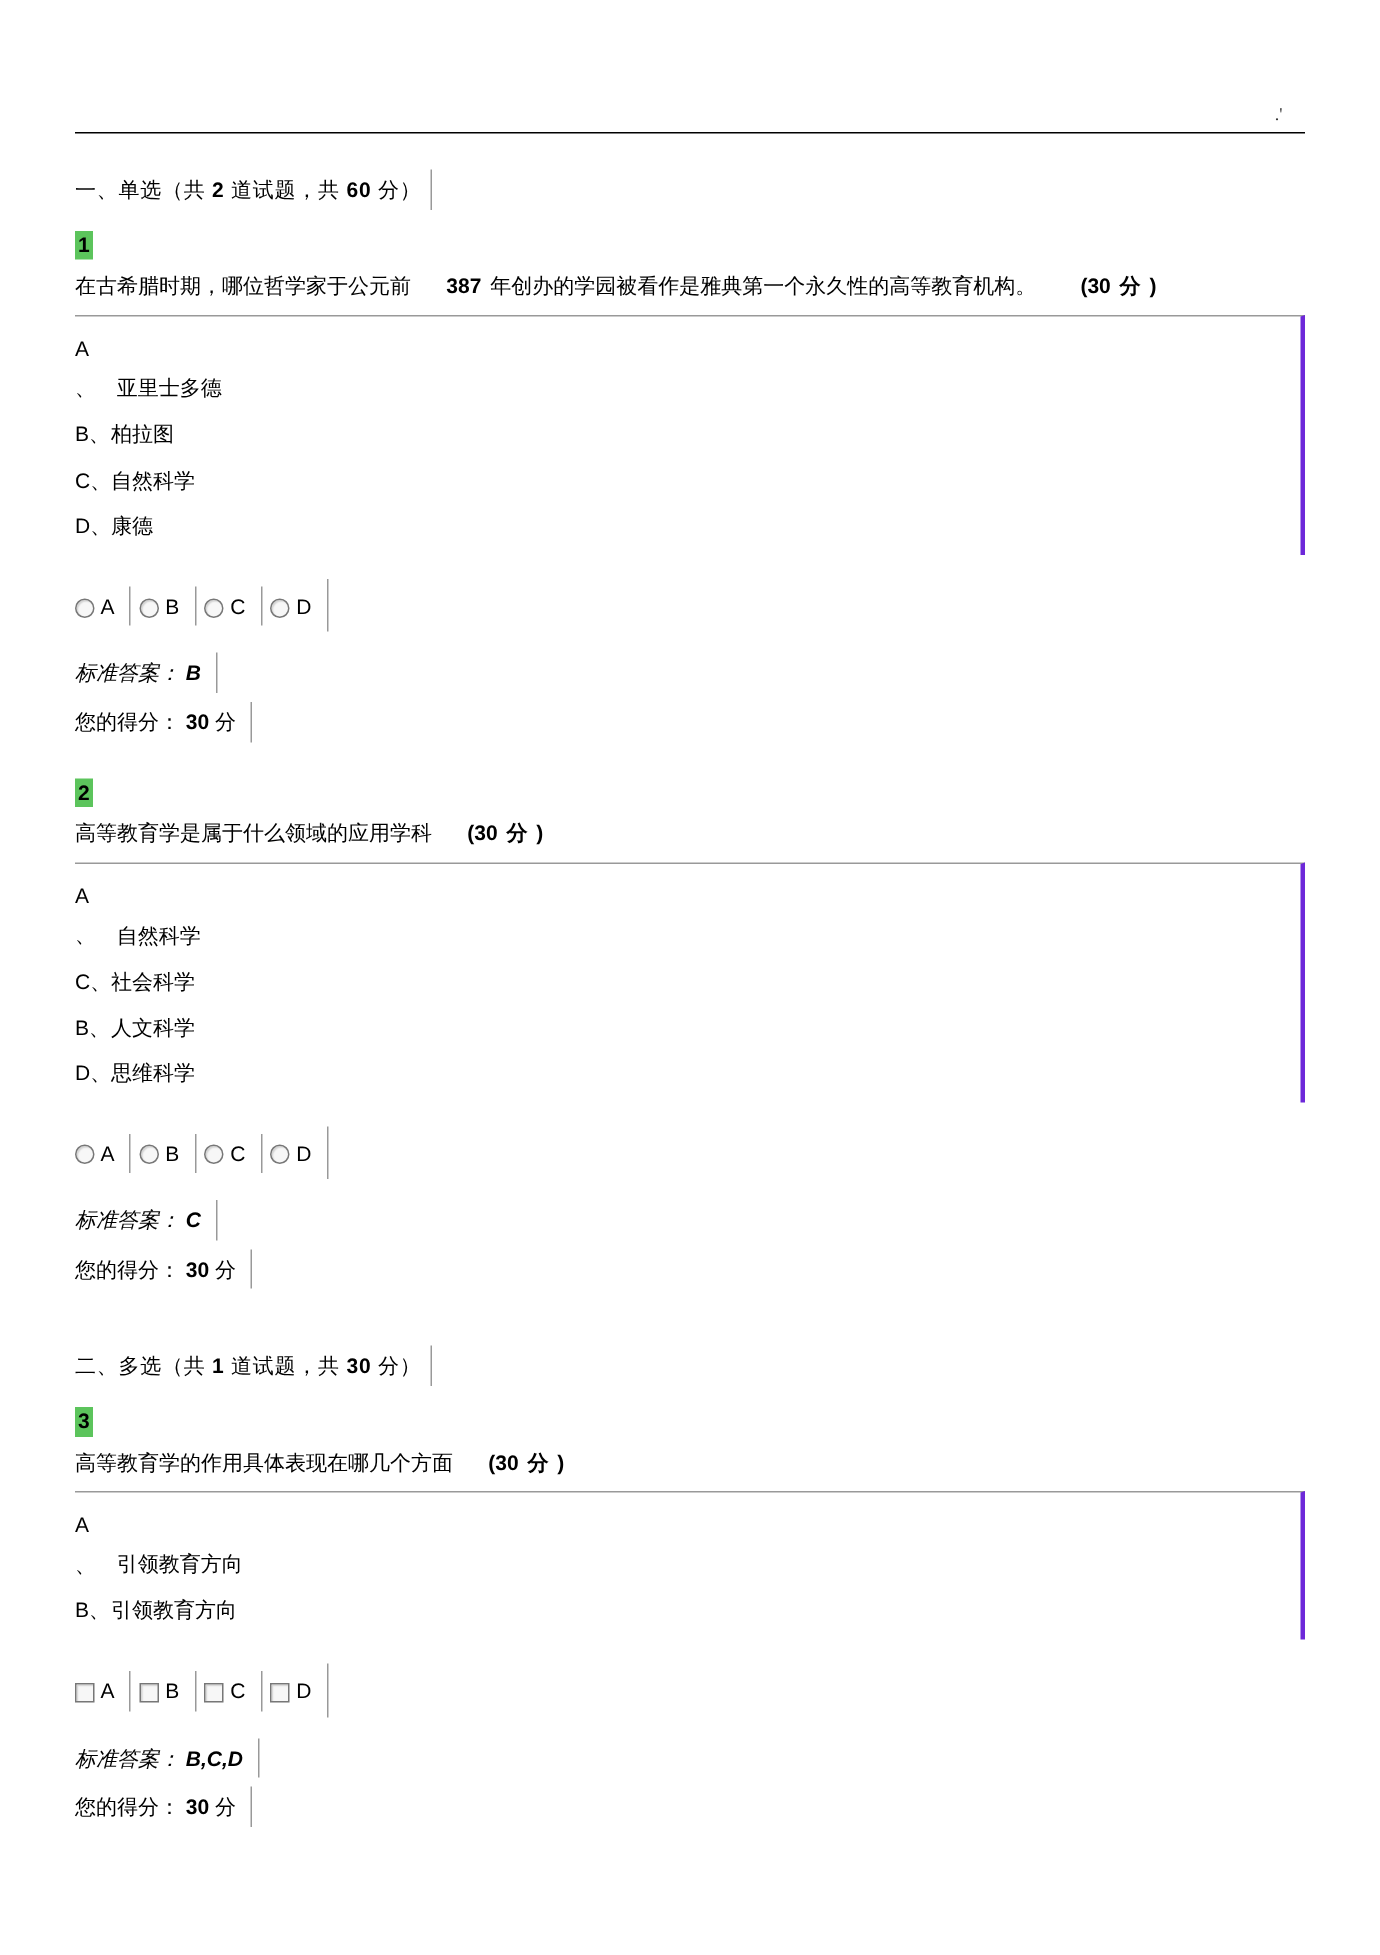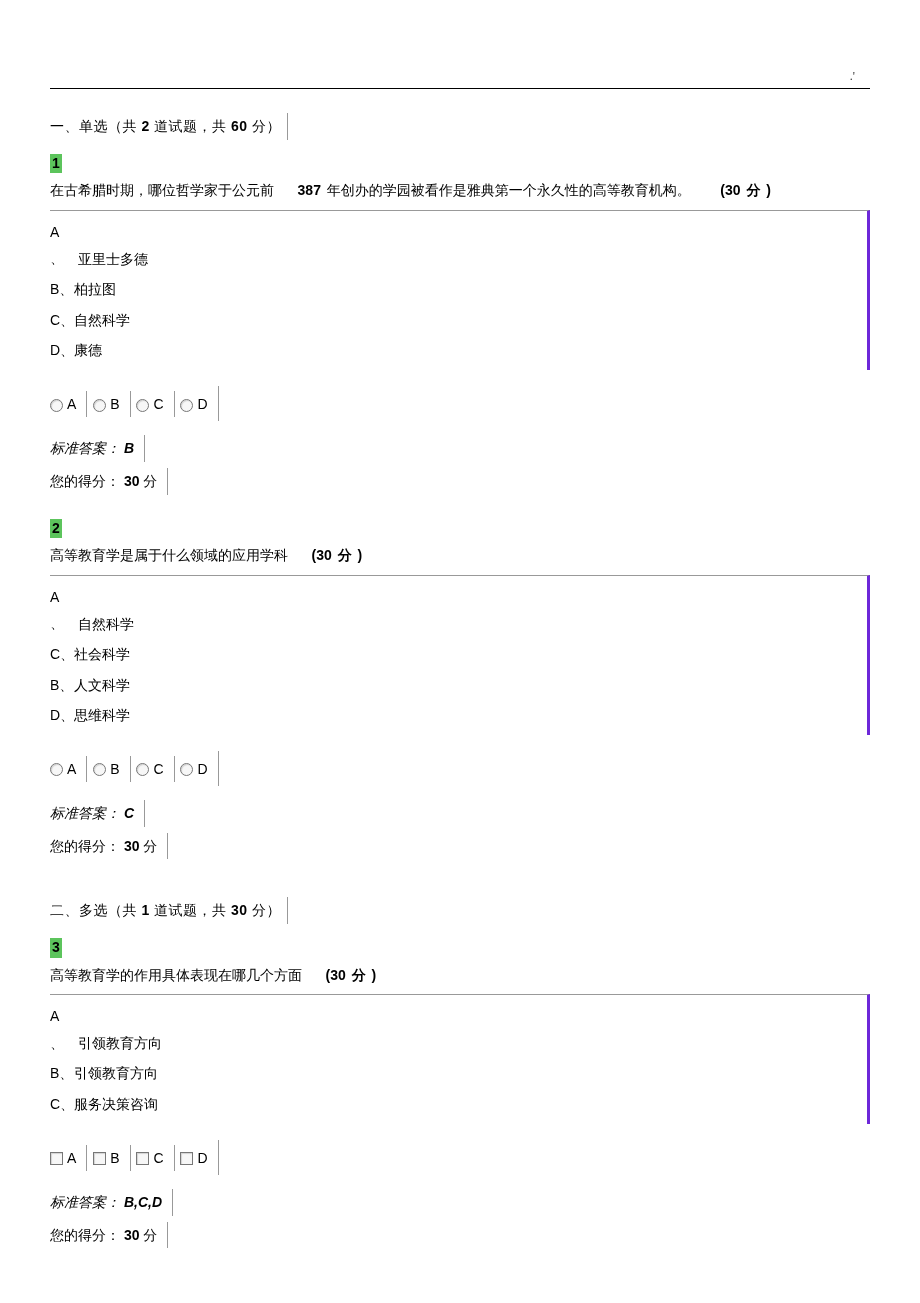--- a/index.html
+++ b/index.html
@@ -199,21 +199,20 @@
 
   <div class="block">
     <span class="qnum">3</span>
     <div class="qtext">
       <span>高等教育学的作用具体表现在哪几个方面</span>&nbsp;&nbsp;&nbsp;
       <span class="pts">(30 分 )</span>
     </div>
     <div class="choice-block">
       <div class="choice-line"><span class="letter">A 、</span>&nbsp;<span>引领教育方向</span></div>
       <div class="choice-line"><span class="letter">B、</span><span>引领教育方向</span></div>
-      <div class="choice-line"><span class="letter">C、</span><span>服务决策咨询</span></div>
     </div>
     <div class="inputs-row">
       <span class="cell"><span class="check-ic"></span><span>A</span></span>
       <span class="cell"><span class="check-ic"></span><span>B</span></span>
       <span class="cell"><span class="check-ic"></span><span>C</span></span>
       <span class="cell"><span class="check-ic"></span><span>D</span></span>
     </div>
     <div><span class="answer-row">
       <span>标准答案：</span>
       <span class="bold">B,C,D</span>

